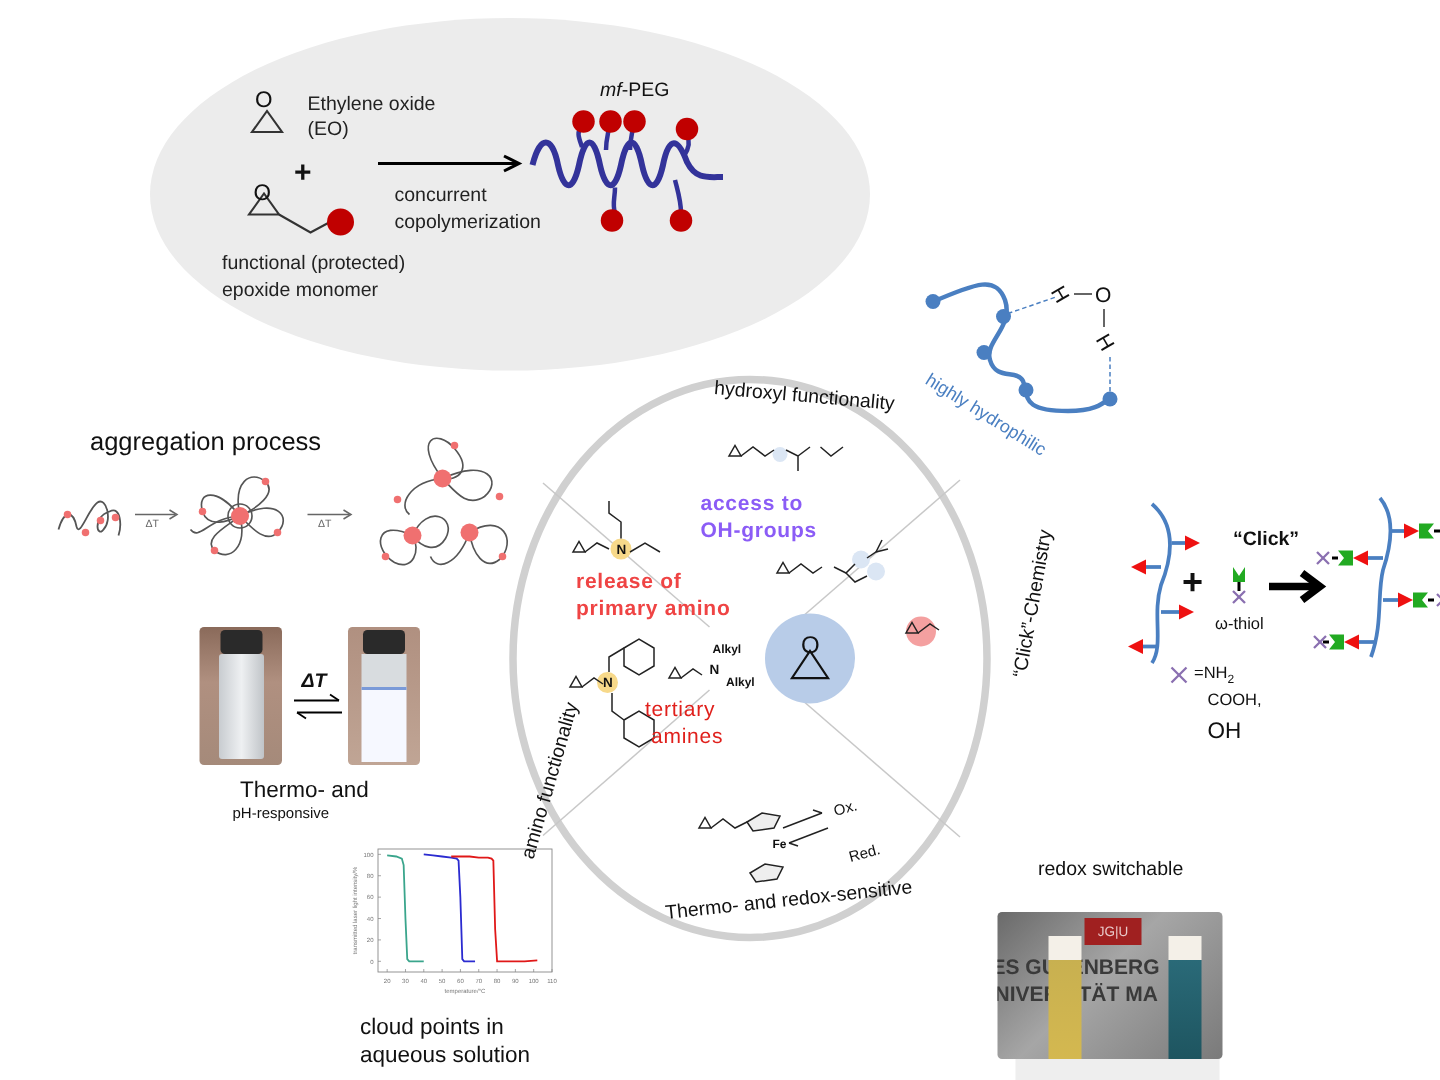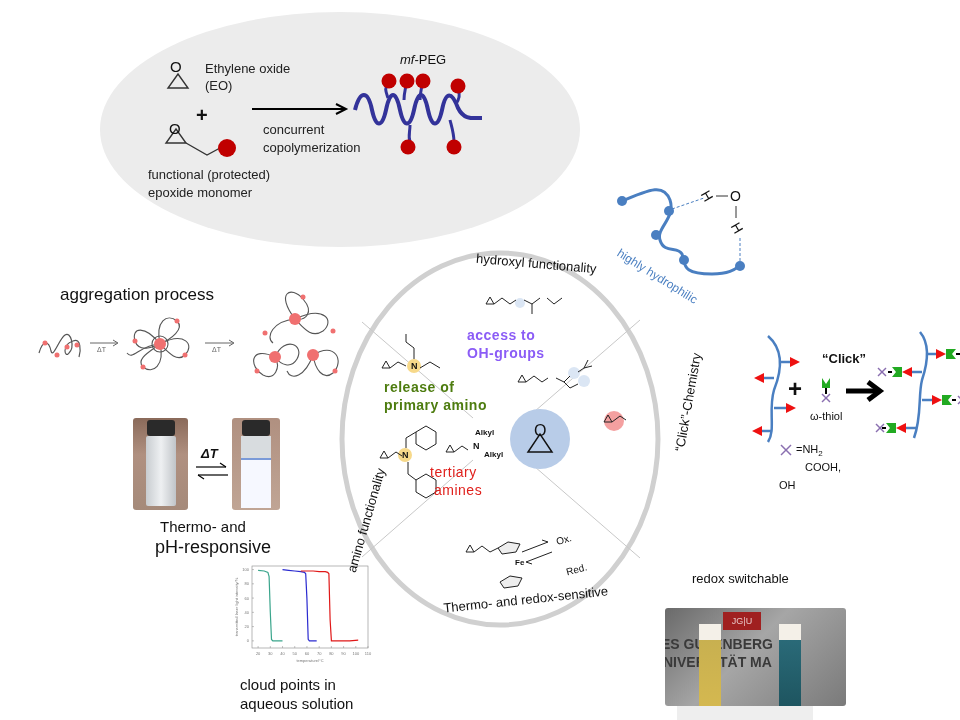--- a/index.html
+++ b/index.html
@@ -3,21 +3,21 @@
 <meta charset="utf-8">
 <style>
   html,body{margin:0;padding:0;background:#fff;}
   body{width:960px;height:720px;position:relative;overflow:hidden;font-family:"Liberation Sans",sans-serif;color:#111;}
   .abs{position:absolute;}
   .t{position:absolute;white-space:nowrap;}
   svg{position:absolute;overflow:visible;}
   .ellipse{position:absolute;left:100px;top:12px;width:480px;height:235px;border-radius:50%;background:#ececec;}
   .lbl13{font-size:13px;color:#222;}
   .bold-blue{font-weight:bold;color:#8b5cf6;font-size:14px;letter-spacing:0.5px;}
-  .bold-yel{font-weight:bold;color:#4d7c0f;font-size:14px;letter-spacing:0.5px;}
+  .bold-yel{font-weight:bold;color:#ef4444;font-size:14px;letter-spacing:0.5px;}
   .bold-red{font-weight:normal;color:#e0201c;font-size:14px;letter-spacing:0.5px;}
   .photo{position:absolute;border-radius:3px;}
 </style>
 </head>
 <body>
 
 <div class="ellipse"></div>
 
 <svg style="left:163px;top:58px" width="30" height="34">
   <polygon points="5,30 25,30 15,16" fill="none" stroke="#333" stroke-width="1.4"></polygon>
@@ -143,21 +143,21 @@
   <div class="abs" style="left:9px;top:40px;width:30px;height:48px;background:#f6f8ff;border-top:2px solid #7a9ad8"></div>
 </div>
 <div class="t" style="left:201px;top:446px;font-size:13px;font-weight:bold;font-style:italic">ΔT</div>
 <svg style="left:196px;top:462px" width="34" height="20">
   <line x1="0" y1="5" x2="30" y2="5" stroke="#000" stroke-width="1.2"></line>
     <polyline points="24,1 30,5" fill="none" stroke="#000" stroke-width="1.2"></polyline>
   <line x1="2" y1="13" x2="32" y2="13" stroke="#000" stroke-width="1.2"></line>
     <polyline points="8,17 2,13" fill="none" stroke="#000" stroke-width="1.2"></polyline>
 </svg>
 <div class="t" style="left:160px;top:518px;font-size:15px">Thermo- and</div>
-<div class="t" style="left:155px;top:537px;font-size:18px">pH-responsive</div>
+<div class="t" style="left:155px;top:537px;font-size:10px">pH-responsive</div>
 
 <svg id="cp-chart" style="left:218px;top:560px" width="160" height="110">
   <g id="cp-axes">
       <rect x="34" y="6" width="116" height="82" fill="none" stroke="#888" stroke-width="0.6"></rect>
       <line x1="40.10526315789474" y1="88" x2="40.10526315789474" y2="86" stroke="#888" stroke-width="0.5"></line>
       <text x="40.10526315789474" y="95" font-size="4" fill="#777" text-anchor="middle" font-family="Liberation Sans, sans-serif">20</text>
       <line x1="52.315789473684205" y1="88" x2="52.315789473684205" y2="86" stroke="#888" stroke-width="0.5"></line>
       <text x="52.315789473684205" y="95" font-size="4" fill="#777" text-anchor="middle" font-family="Liberation Sans, sans-serif">30</text>
       <line x1="64.52631578947368" y1="88" x2="64.52631578947368" y2="86" stroke="#888" stroke-width="0.5"></line>
       <text x="64.52631578947368" y="95" font-size="4" fill="#777" text-anchor="middle" font-family="Liberation Sans, sans-serif">40</text>
@@ -350,23 +350,23 @@
 <div class="t" style="left:788px;top:375px;font-size:24px;font-weight:bold">+</div>
 <div class="t" style="left:810px;top:410px;font-size:11px">ω-thiol</div>
 <svg style="left:780px;top:444px" width="12" height="12">
   <line x1="1" y1="1" x2="11" y2="11" stroke="#8a6fb0" stroke-width="1.5"></line>
     <line x1="11" y1="1" x2="1" y2="11" stroke="#8a6fb0" stroke-width="1.5"></line>
 </svg>
 <div class="t" style="left:796px;top:443px;font-size:11px">
   <span>=NH</span><sub style="font-size:8px">2</sub>
 </div>
 <div class="t" style="left:805px;top:461px;font-size:11px">COOH,</div>
-<div class="t" style="left:779px;top:479px;font-size:11px">OH</div>
+<div class="t" style="left:805px;top:479px;font-size:15px">OH</div>
 
 <div class="t" style="left:692px;top:571px;font-size:13px">redox switchable</div>
-<div class="photo" style="left:665px;top:608px;width:181px;height:98px;background:linear-gradient(135deg,#6a6a6a,#a6a6a6 45%,#7a7a7a);overflow:hidden">
+<div class="photo" style="left:665px;top:608px;width:150px;height:98px;background:linear-gradient(135deg,#6a6a6a,#a6a6a6 45%,#7a7a7a);overflow:hidden">
   <div class="abs" style="left:58px;top:4px;width:38px;height:18px;background:#a02020;color:#e8c8c8;font-size:9px;text-align:center;line-height:18px">JG|U</div>
   <div class="abs" style="left:-4px;top:28px;font-size:14px;font-weight:bold;color:#3a3a3a;white-space:nowrap">ES GUTENBERG</div>
   <div class="abs" style="left:-2px;top:46px;font-size:14px;font-weight:bold;color:#3a3a3a;white-space:nowrap">NIVERSITÄT MA</div>
   <div class="abs" style="left:34px;top:16px;width:22px;height:82px;background:linear-gradient(#f4f0e8 0,#f4f0e8 16px,#c8b050 16px,#d4b850 100%)"></div>
   <div class="abs" style="left:114px;top:16px;width:22px;height:82px;background:linear-gradient(#f4f0e8 0,#f4f0e8 16px,#2a6a78 16px,#1e5560 100%)"></div>
 </div>
 <div class="abs" style="left:677px;top:706px;width:136px;height:14px;background:#eeeeee"></div>
 
 </body></html>

